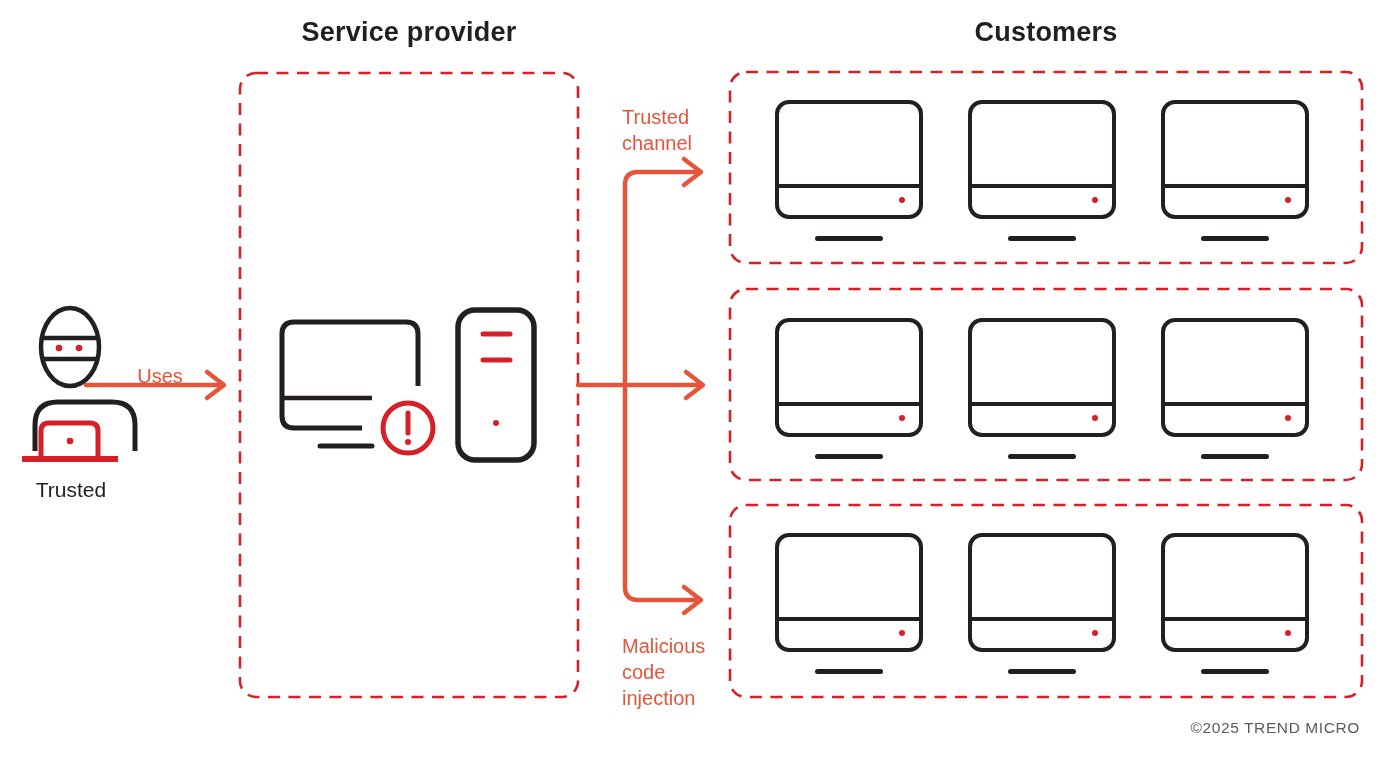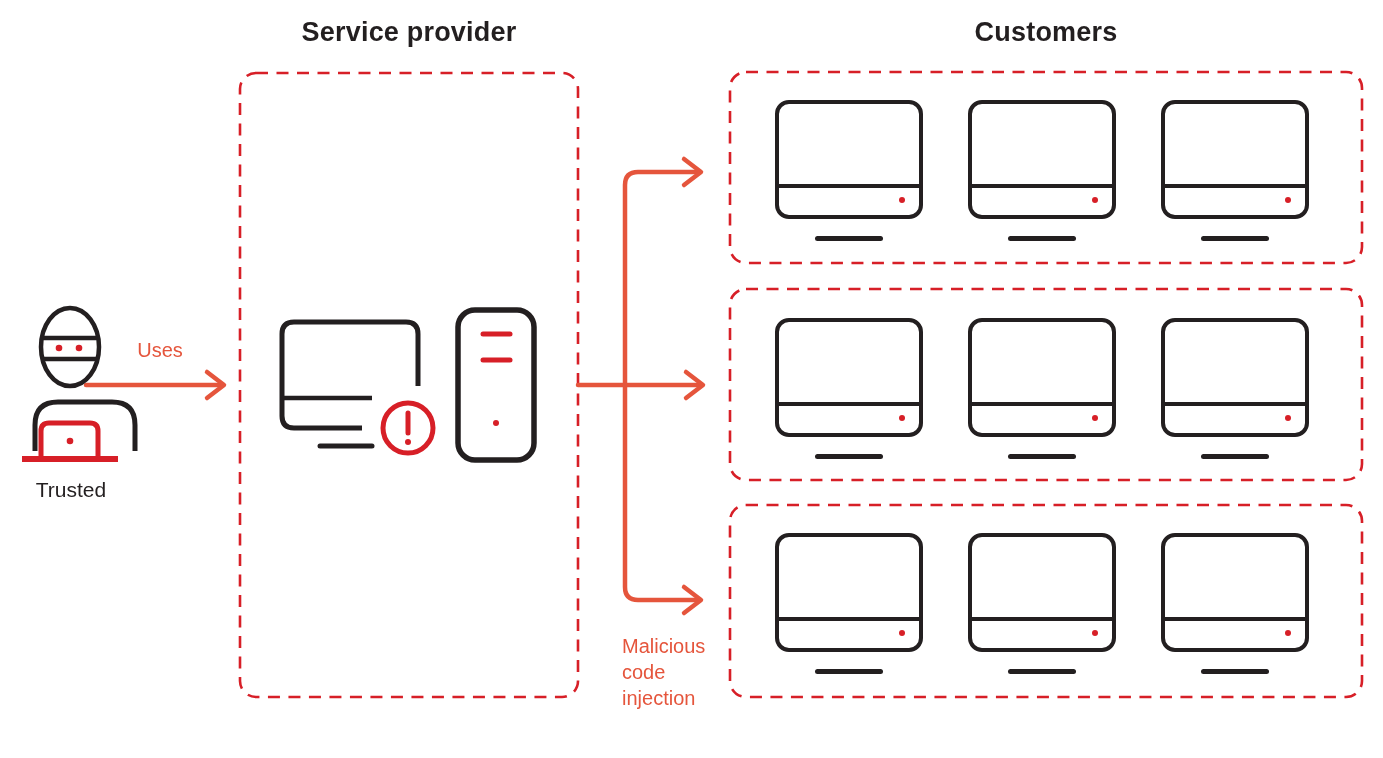--- a/index.html
+++ b/index.html
@@ -108,27 +108,29 @@
       <path class="red-line" d="M 483,334 H 510"></path>
       <path class="red-line" d="M 483,360 H 510"></path>
       <circle cx="496" cy="423" r="3" fill="var(--red)"></circle>
     </g>
   </svg>
 
   <div class="label title" style="left:730px;top:17px;width:632px;">Customers</div>
 
   <div class="label title" style="left:240px;top:17px;width:338px;">Service provider</div>
 
-  <div class="label orange-label" style="left:110px;top:337px;width:100px;text-align:center;">Uses</div>
-
+  <div class="label orange-label" style="left:110px;top:363px;width:100px;text-align:center;">Uses</div>
+
+  <div class="label orange-label" style="left:622px;top:104px;width:84px;">Trusted channel</div>
 
   <div class="label orange-label" style="left:622px;top:621px;width:94px;margin-top:12px;">Malicious code injection</div>
 
   <div class="label attacker-label" style="left:20px;top:478px;width:102px;">Trusted</div>
 
+  <div class="label copyright" style="left:1000px;top:719px;width:360px;">©2025 TREND MICRO</div>
 
   <div id="customer-rows">
       <div class="monitor-row" style="top: 100px;">
     <div class="monitor">
       <div class="monitor-body">
         <div class="monitor-chin">
           <span class="power-dot"></span>
         </div>
       </div>
       <div class="monitor-stand"></div>

